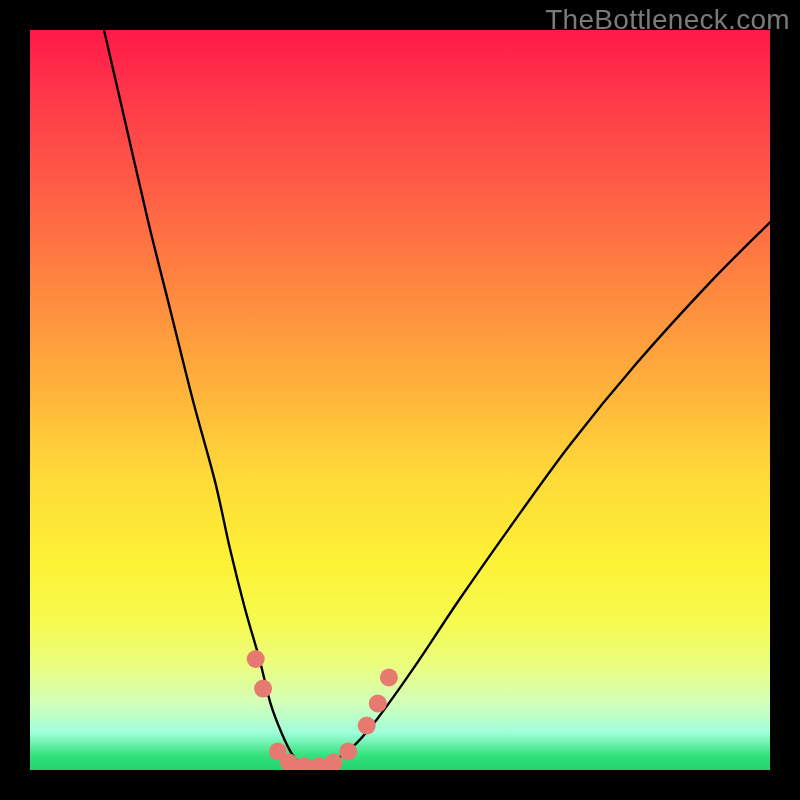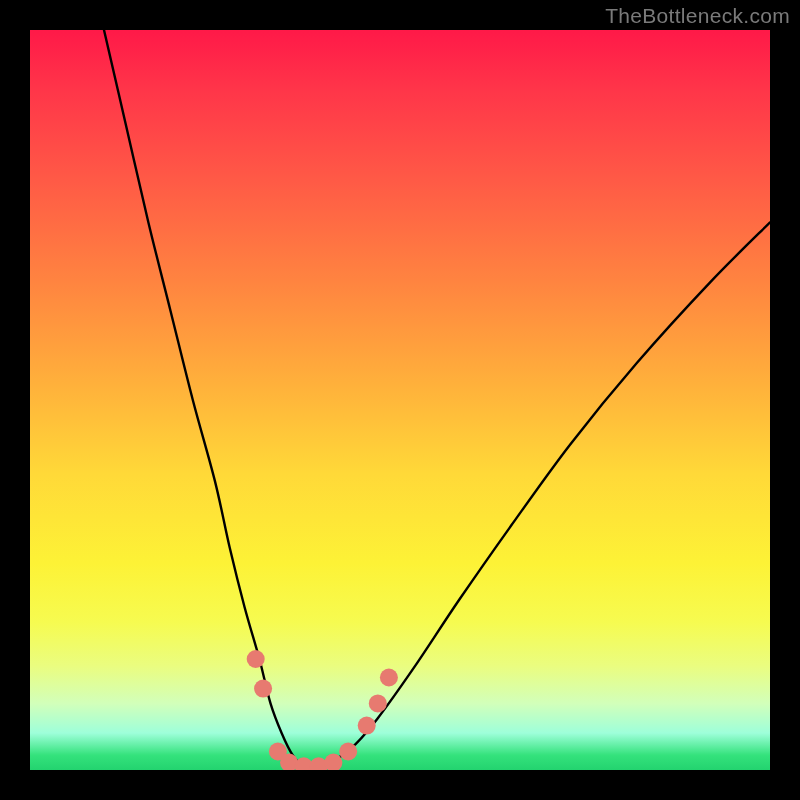--- a/index.html
+++ b/index.html
@@ -41,21 +41,21 @@
       #9effda 95%,
       #34e27c 98%,
       #23d36f 100%
     );
   }
   .watermark {
     position: absolute;
     top: 4px;
     right: 10px;
     color: #7a7a7a;
-    font-size: 21px;
+    font-size: 28px;
     font-weight: 400;
     letter-spacing: 0.3px;
     user-select: none;
   }
   svg.curve {
     position: absolute;
     top: 0;
     left: 0;
     width: 740px;
     height: 740px;

